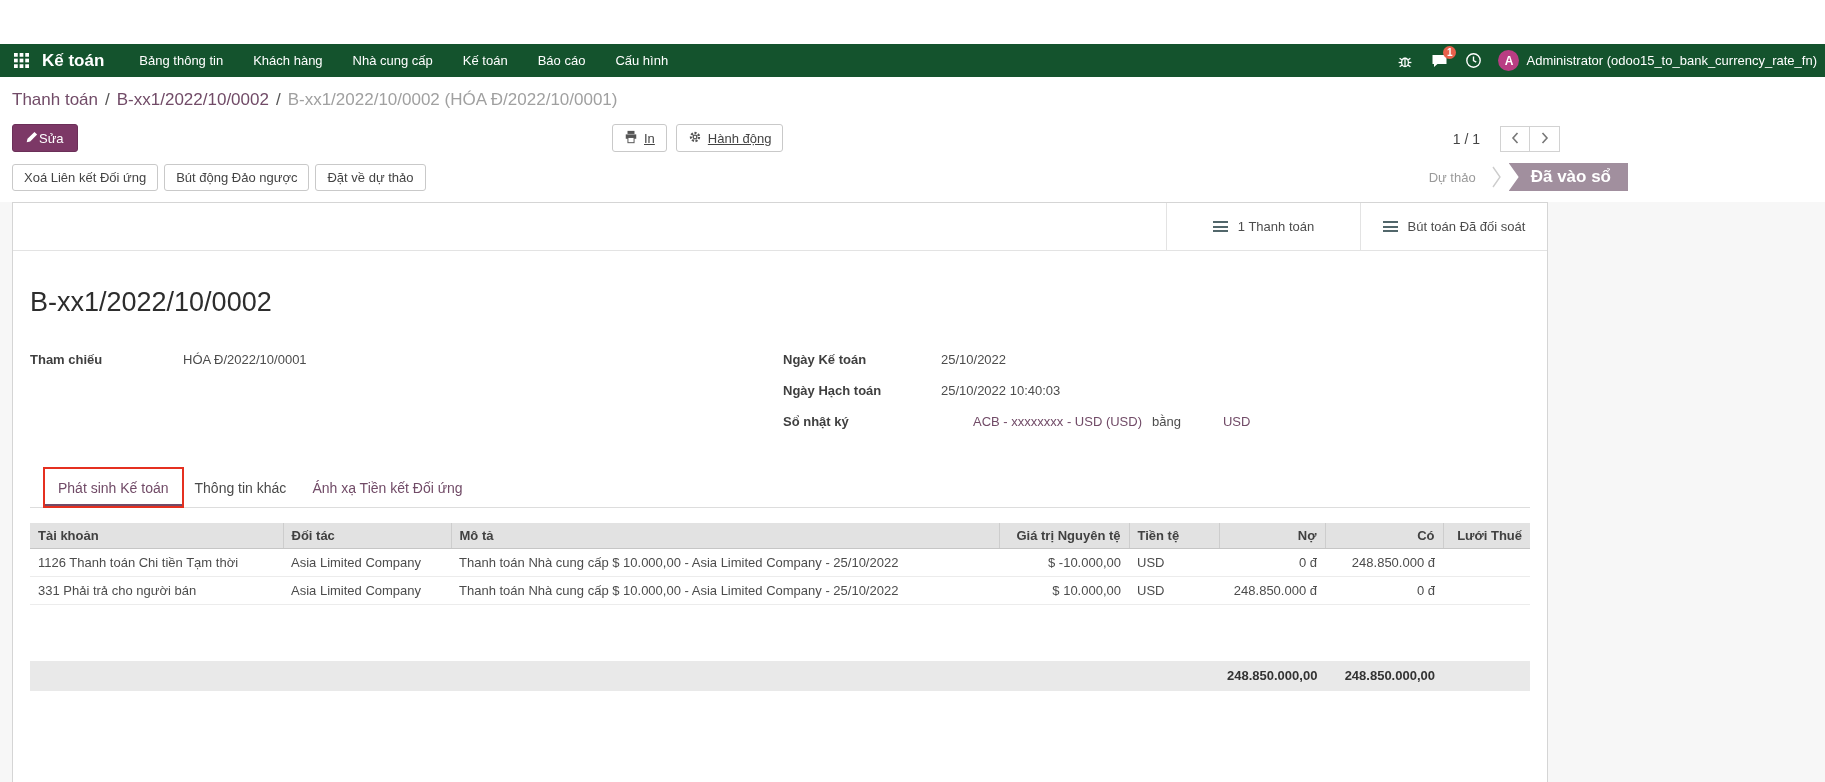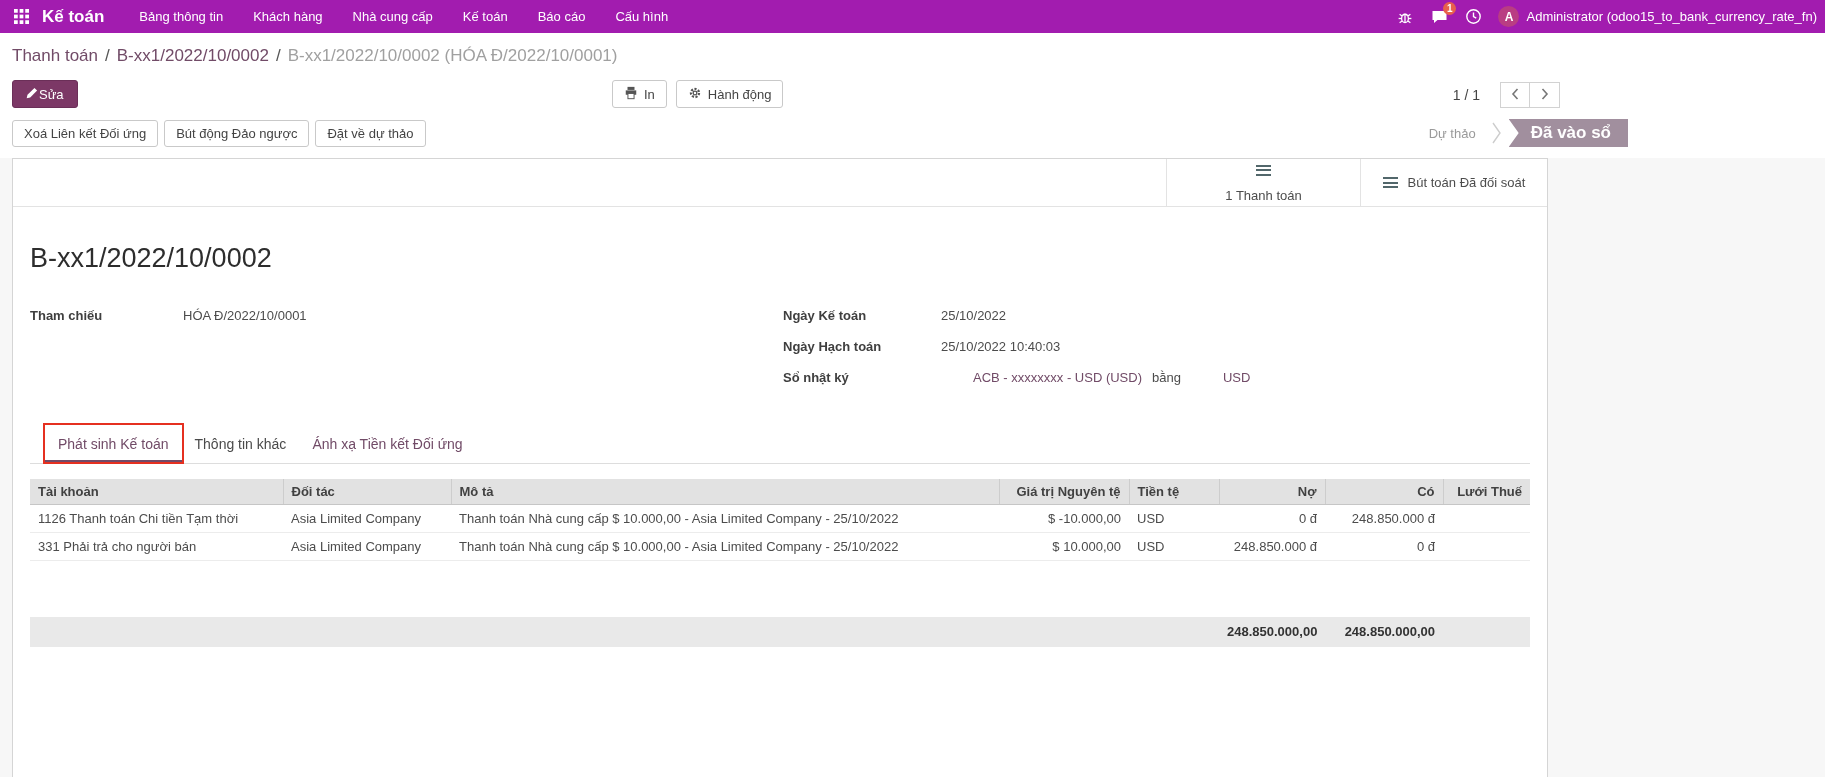--- a/index.html
+++ b/index.html
@@ -2,21 +2,21 @@
 <html><head>
 <meta charset="utf-8">
 <style>
   * { box-sizing: border-box; margin: 0; padding: 0; }
   html, body { width: 1825px; height: 782px; overflow: hidden; }
   body { font-family: "Liberation Sans", sans-serif; color: #4c4c4c; background: #fff; font-size: 13px; }
   a { text-decoration: none; cursor: pointer; }
   button { font-family: inherit; cursor: pointer; }
 
   
-  .navbar { height: 33px; background: #a21caf; color: #fff; display: flex; align-items: center; padding: 0 8px 0 4px; }
+  .navbar { height: 33px; background: #14532d; color: #fff; display: flex; align-items: center; padding: 0 8px 0 4px; margin-top: 44px; }
   .apps-btn { width: 34px; height: 33px; display: flex; align-items: center; justify-content: center; cursor: pointer; }
   .app-title { font-size: 17px; font-weight: 700; margin: 0 20px 0 4px; white-space: nowrap; cursor: pointer; }
   .nav-menus { display: flex; height: 33px; }
   .nav-item { font-size: 13px; line-height: 33px; padding: 0 15px; white-space: nowrap; cursor: pointer; }
   .systray { margin-left: auto; display: flex; align-items: center; gap: 16px; }
   .tray-icon { position: relative; width: 18px; height: 18px; display: flex; align-items: center; justify-content: center; cursor: pointer; color: #fff; }
   .badge { position: absolute; top: -6px; right: -8px; background: #e8604c; color: #fff; border-radius: 8px; font-size: 10px; line-height: 13px; padding: 0 4px; font-weight: 700; }
   .user-zone { display: flex; align-items: center; gap: 7px; cursor: pointer; }
   .avatar { width: 21px; height: 21px; border-radius: 50%; background: #b93d83; color: #fff; font-size: 12px; font-weight: 700; display: flex; align-items: center; justify-content: center; }
   .user-name { font-size: 13px; white-space: nowrap; }
@@ -24,41 +24,41 @@
   
   .breadcrumb-row { padding: 13px 12px 5px; font-size: 17px; color: #555; white-space: nowrap; }
   .breadcrumb-row a { color: #714b67; }
   .crumb-sep { color: #555; margin: 0 7px; }
   .crumb-current { color: #a0a0a0; }
 
   
   .control-row { position: relative; height: 46px; padding: 9px 12px; }
   .btn-edit { background: #7c3866; border: 1px solid #6b2f58; color: #fff; border-radius: 3px; height: 28px; padding: 0 13px; font-size: 13px; display: inline-flex; align-items: center; gap: 1px; }
   .center-buttons { position: absolute; left: 612px; top: 9px; display: flex; gap: 9px; }
-  .btn-light { background: #fff; border: 1px solid #c9c9c9; border-radius: 3px; height: 28px; padding: 0 11px; font-size: 13px; color: #444; display: inline-flex; align-items: center; gap: 6px; }
+  .btn-light { background: #fff; border: 1px solid #c9c9c9; border-radius: 3px; height: 28px; padding: 0 11px; font-size: 13px; color: #444; display: inline-flex; align-items: center; gap: 6px; text-decoration: underline; }
   .pager { position: absolute; right: 265px; top: 11px; display: flex; align-items: center; gap: 20px; font-size: 14px; color: #444; }
   .pager-group { display: flex; }
   .pager-btn { width: 30px; height: 26px; background: #fff; border: 1px solid #d2d2d2; display: flex; align-items: center; justify-content: center; }
   .pager-btn + .pager-btn { border-left: none; }
 
   
   .status-row { display: flex; align-items: center; padding: 2px 197px 11px 12px; }
   .left-buttons { display: flex; gap: 6px; }
   .btn-action { background: #fff; border: 1px solid #c9c9c9; border-radius: 3px; height: 27px; padding: 0 11px; font-size: 13px; color: #444; }
   .statusbar { margin-left: auto; display: flex; align-items: center; height: 28px; }
   .status-draft { color: #9a9a9a; font-size: 13px; margin-right: 16px; cursor: pointer; }
   .status-sep { margin-right: 8px; display: flex; align-items: center; }
   .status-posted { background: #a18f9e; color: #fff; font-weight: 700; font-size: 17px; height: 28px; display: flex; align-items: center; padding: 0 17px 0 22px; clip-path: polygon(0 0, 100% 0, 100% 100%, 0 100%, 10px 50%); cursor: pointer; }
 
   
   .content { background: #f7f7f7; height: 619px; padding-left: 12px; }
   .sheet { width: 1536px; height: 100%; background: #fff; border: 1px solid #d5d5d5; border-bottom: none; }
   .button-box { display: flex; justify-content: flex-end; border-bottom: 1px solid #e3e3e3; }
   .smart-btn { height: 47px; border-left: 1px solid #e3e3e3; background: #fff; display: flex; align-items: center; justify-content: center; gap: 10px; font-size: 13px; color: #4c4c4c; border-top: none; border-right: none; border-bottom: none; }
-  .smart-btn.w1 { width: 194px; flex-direction: column; }
+  .smart-btn.w1 { width: 194px; }
   .smart-btn.w2 { width: 187px; }
   .hamburger { width: 15px; display: inline-block; }
   .hamburger i { display: block; height: 2px; background: #52676b; margin: 2.5px 0; }
 
   .sheet-inner { padding: 0 17px; }
   .o-title { font-size: 27px; font-weight: 500; color: #2d2d2d; margin: 36px 0 32px; }
 
   .fields { display: flex; font-size: 13px; }
   .col-left { width: 753px; }
   .col-right { flex: 1; }

